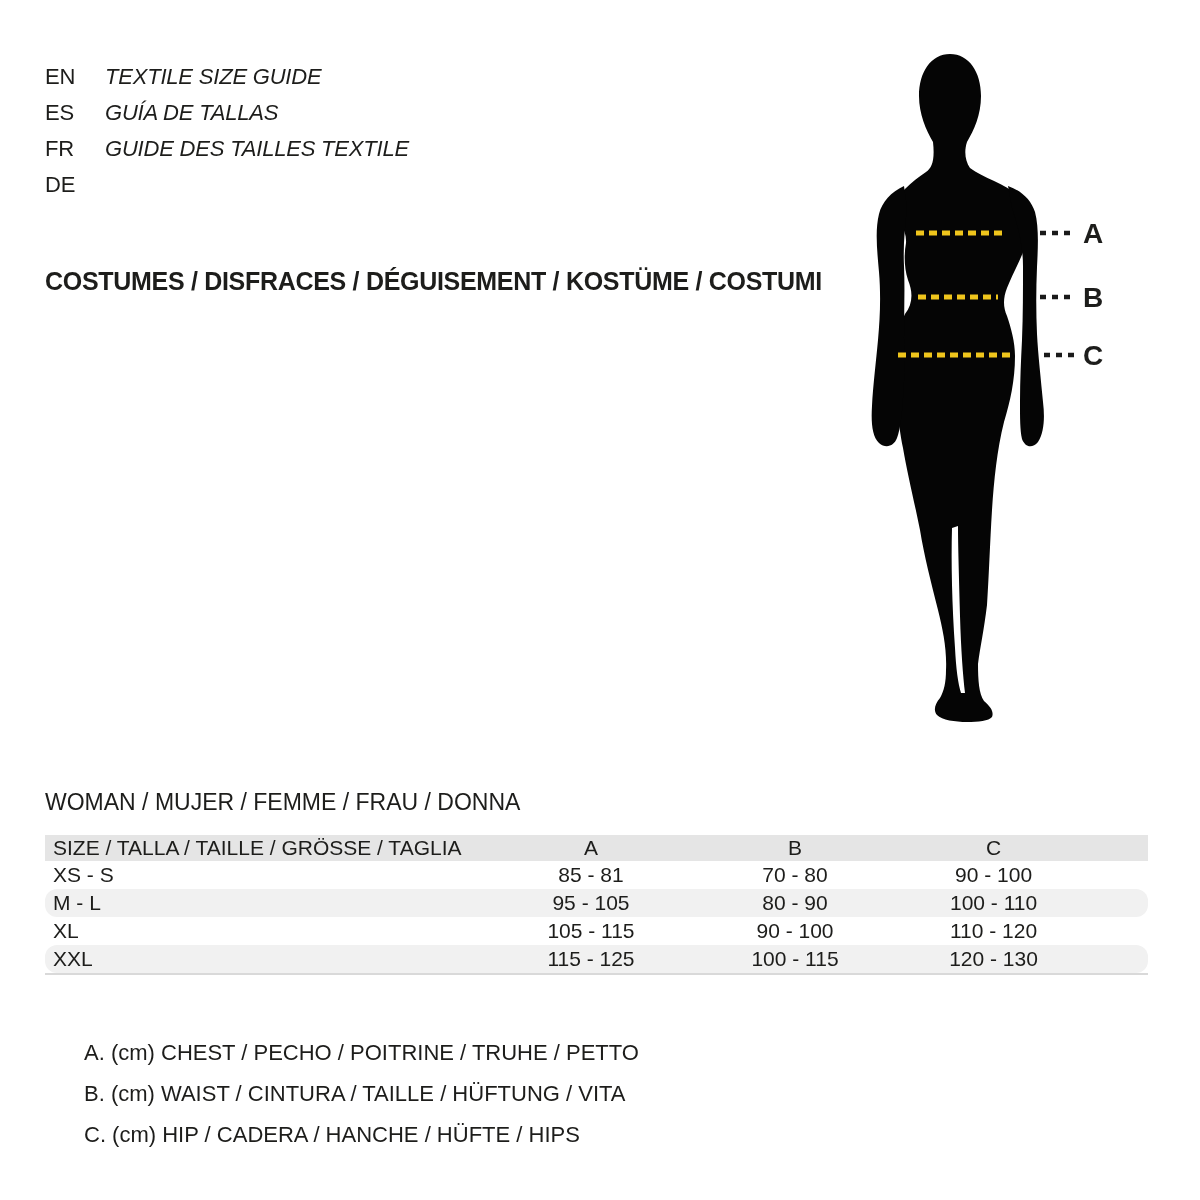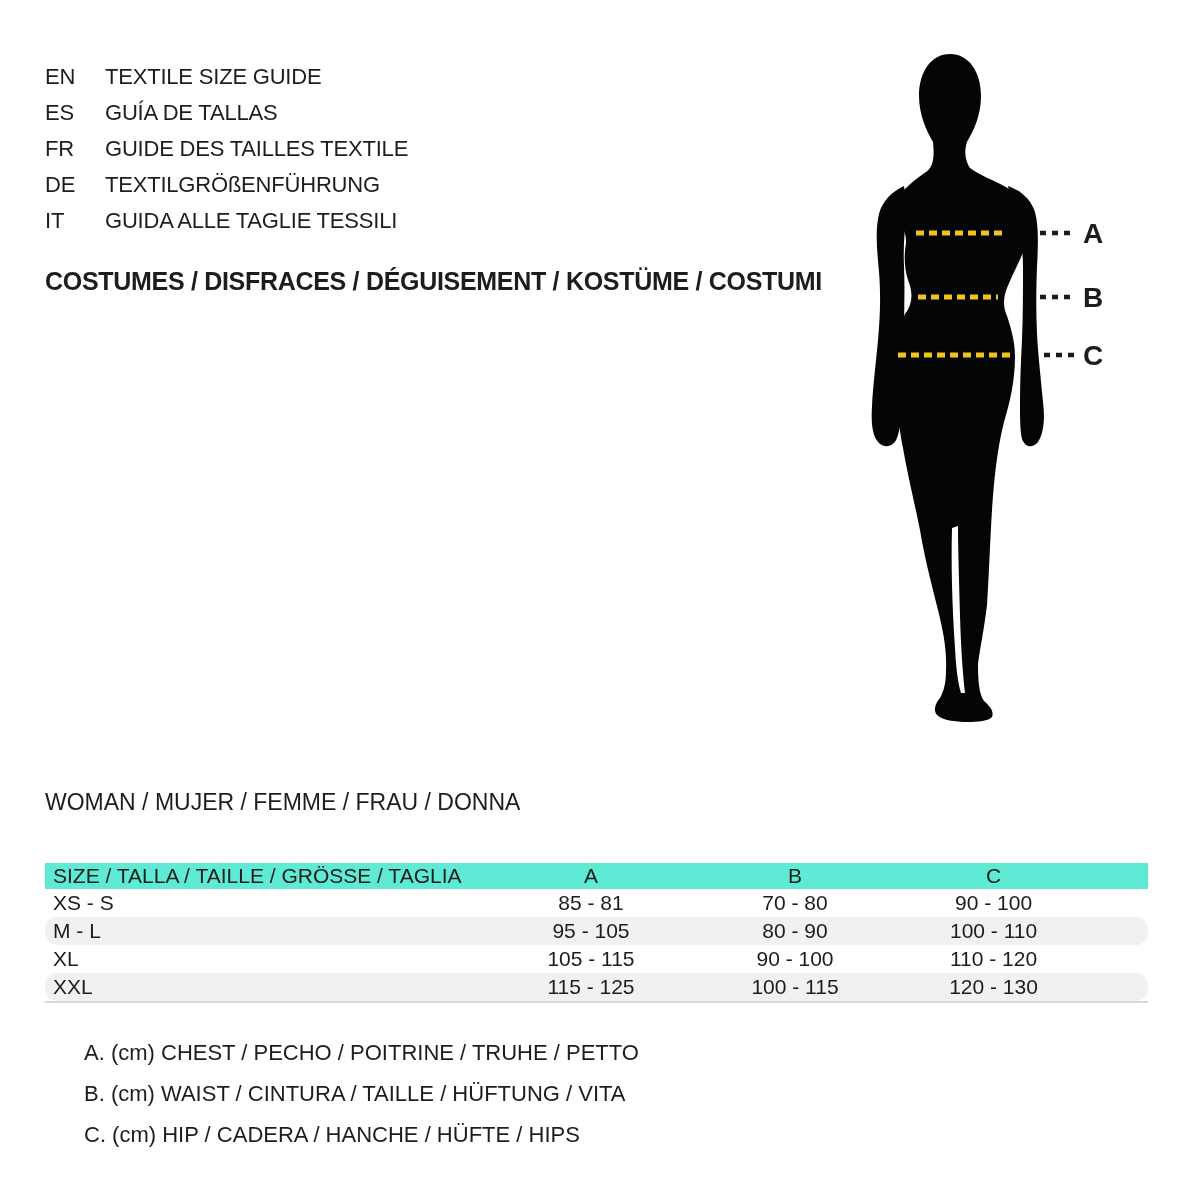--- a/index.html
+++ b/index.html
@@ -4,35 +4,35 @@
 <style>
   html,body { margin:0; padding:0; background:#ffffff; }
   .page {
     position:relative; width:1200px; height:1200px; background:#ffffff;
     font-family:"Liberation Sans", sans-serif; color:#1d1d1b; overflow:hidden;
   }
   
   .lang-list { position:absolute; left:45px; top:59px; }
   .lang-row { display:flex; height:36px; align-items:center; font-size:22px; letter-spacing:-0.2px; }
   .lang-code { width:60px; flex:0 0 60px; }
-  .lang-label { white-space:nowrap; }
+  .lang-label { white-space:nowrap;font-style:italic; }
   
   .category-title {
     position:absolute; left:45px; top:267px; font-size:25px; font-weight:700;
     letter-spacing:-0.3px; white-space:nowrap;text-align:center;
   }
   
   .figure-svg { position:absolute; left:860px; top:50px; width:270px; height:680px; }
   .measure-letter { font-family:"Liberation Sans", sans-serif; font-size:28px; font-weight:700; fill:#1d1d1b; }
   
   .section-title { position:absolute; left:45px; top:790px; font-size:23px; line-height:24px; white-space:nowrap; }
   
   .size-table { position:absolute; left:45px; top:835px; width:1103px; border-bottom:2px solid #d9d9d9; }
   .t-row { display:grid; grid-template-columns:40% 19% 18% 18% 5%; align-items:center; }
-  .t-head { height:26px; background:#5eead4;margin-top:28px; }
+  .t-head { height:26px; background:#e5e5e5; }
   .t-body-row { height:28px; }
   .t-row.alt { background:#f1f1f1;border-radius:12px; }
   .cell-label { padding-left:8px; font-size:21px; white-space:nowrap; }
   .cell-val { text-align:center; font-size:21px; white-space:nowrap; }
   
   .legend { position:absolute; left:45px; top:1032px; }
   .legend-line { height:41px; display:flex; align-items:center; font-size:22px; white-space:nowrap;margin-left:39px; }
 </style>
 </head>
 <body>
@@ -47,25 +47,20 @@
     <div class="lang-row">
       <span class="lang-code">ES</span>
       <span class="lang-label">GUÍA DE TALLAS</span>
     </div>
     <div class="lang-row">
       <span class="lang-code">FR</span>
       <span class="lang-label">GUIDE DES TAILLES TEXTILE</span>
     </div>
     <div class="lang-row">
       <span class="lang-code">DE</span>
-      <span class="lang-label">TEXTILGRÖßENFÜHRUNG</span>
-    </div>
-    <div class="lang-row">
-      <span class="lang-code">IT</span>
-      <span class="lang-label">GUIDA ALLE TAGLIE TESSILI</span>
     </div>
   </div>
 
   <div class="category-title">COSTUMES / DISFRACES / DÉGUISEMENT / KOSTÜME / COSTUMI</div>
 
   <svg class="figure-svg" viewBox="0 0 270 680" xmlns="http://www.w3.org/2000/svg">
 
     <path fill="#050505" d="
       M 90,4
       C 109,4 121,22 121,46

